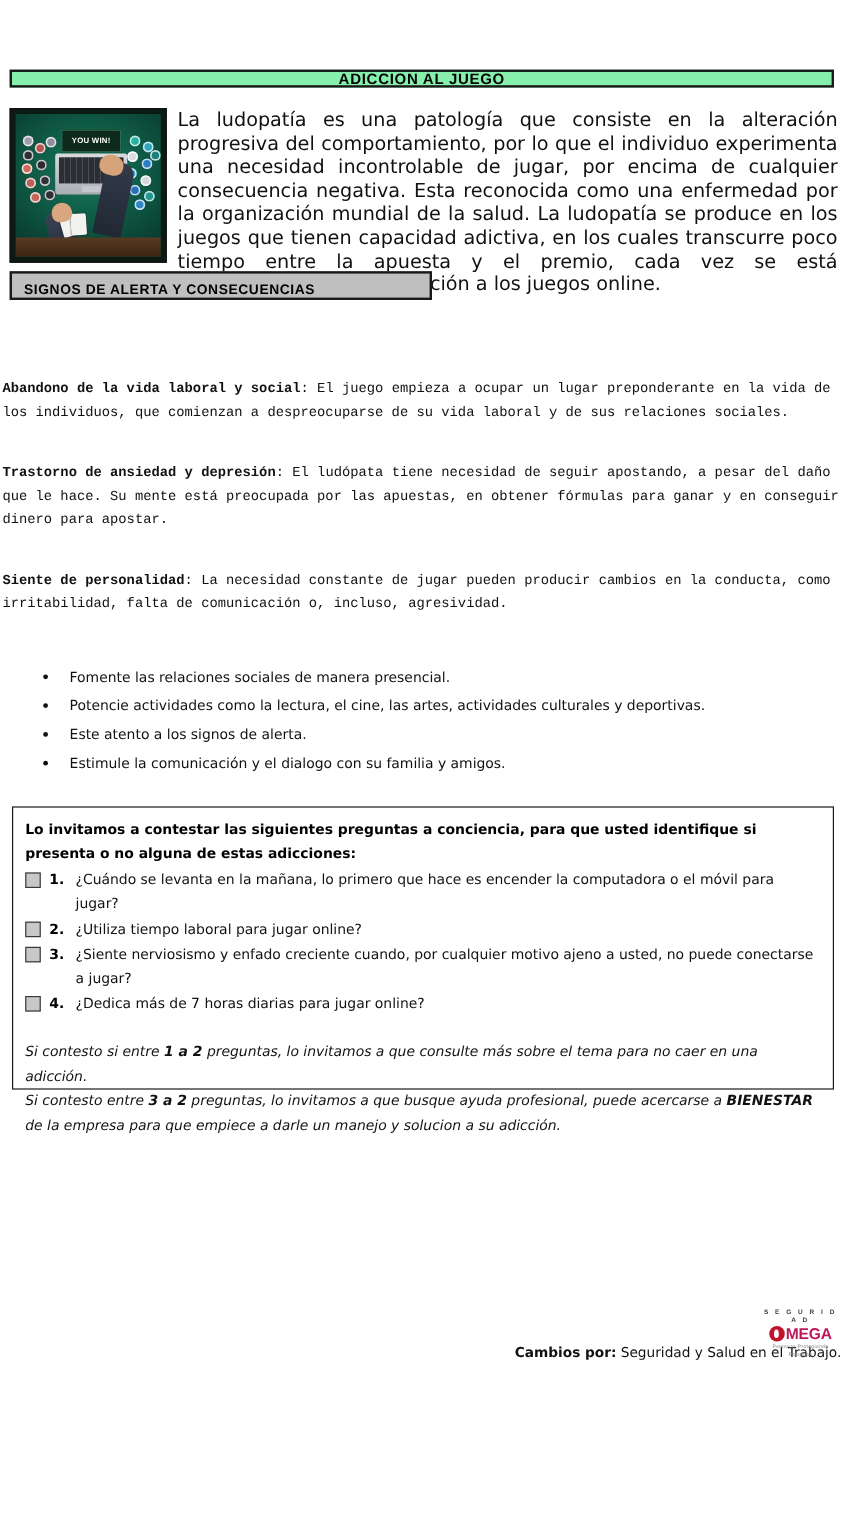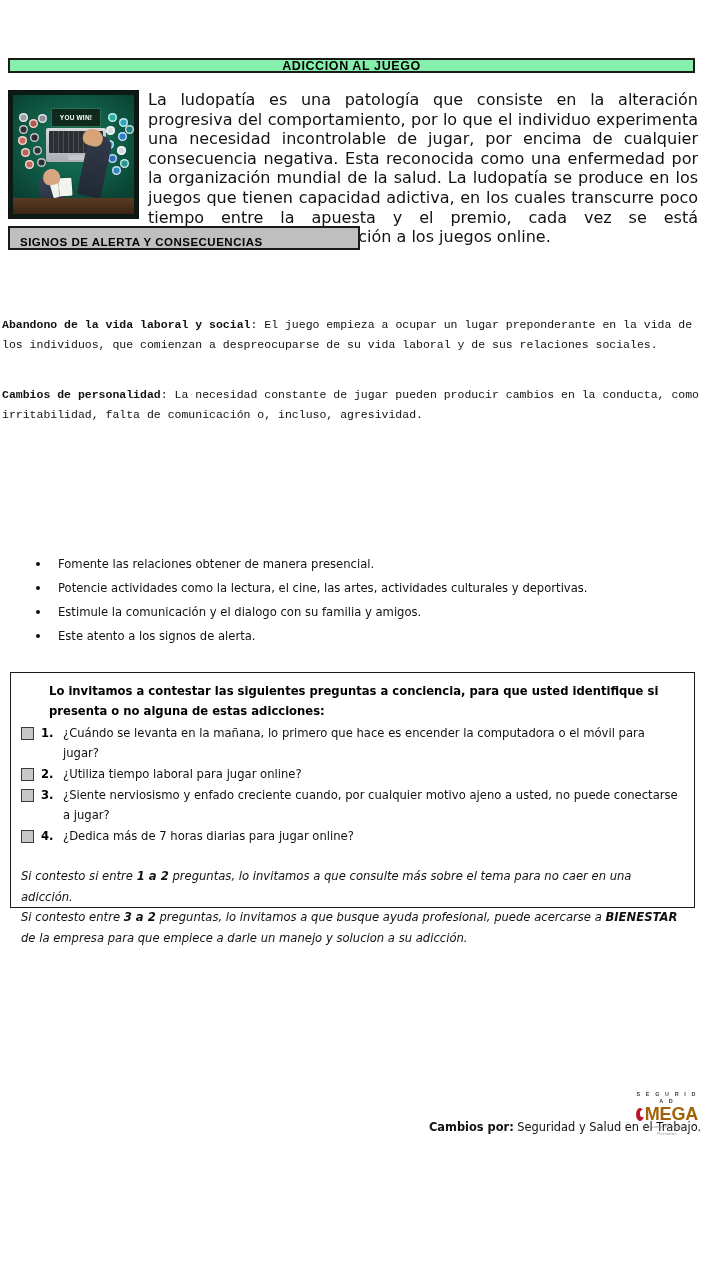--- a/index.html
+++ b/index.html
@@ -253,21 +253,20 @@
     box-sizing: border-box;
     padding: 8px 12px 8px 10px;
   }
   .quiz-intro {
     font-family: "DejaVu Sans", sans-serif;
     font-weight: bold;
     font-size: 11.6px;
     line-height: 20px;
     color: #000;
     margin-bottom: 2px;
-    margin-left: 28px;
   }
   .q-row {
     display: flex;
     align-items: flex-start;
     margin-bottom: 1px;
     font-family: "DejaVu Sans", sans-serif;
     font-size: 11.6px;
     line-height: 20px;
     color: #111;
   }
@@ -347,23 +346,23 @@
     content: "";
     position: absolute;
     left: 4.4px;
     top: 2.6px;
     width: 4.2px;
     height: 7.4px;
     background: #ffffff;
     border-radius: 50% 50% 45% 45%;
   }
   .logo .l-name {
-    font-size: 18px;
-    font-weight: bold;
-    color: #a16207;
+    font-size: 13px;
+    font-weight: bold;
+    color: #be185d;
     letter-spacing: -0.2px;
     font-family: "Liberation Sans", sans-serif;
   }
   .logo .l-tag {
     font-size: 4.2px;
     color: #8a8a8a;
     letter-spacing: 0.25px;
     line-height: 7px;
     font-family: "Liberation Sans", sans-serif;
   }
@@ -426,41 +425,44 @@
 
   <div class="sec-box" id="sec-signos">
     <div class="txt">SIGNOS DE ALERTA Y CONSECUENCIAS</div>
   </div>
 
   <div class="signs">
     <div class="sign-item">
       <b>Abandono de la vida laboral y social</b><span>: El juego empieza a ocupar un lugar preponderante en la vida de los individuos, que comienzan a despreocuparse de su vida laboral y de sus relaciones sociales.</span>
     </div>
     <div class="sign-item">
-      <b>Cambios de personalidad</b><span>: La necesidad constante de jugar pueden producir cambios en la conducta, como irritabilidad, falta de comunicación o, incluso, agresividad.</span>
+      <b>Trastorno de ansiedad y depresión</b><span>: El ludópata tiene necesidad de seguir apostando, a pesar del daño que le hace. Su mente está preocupada por las apuestas, en obtener fórmulas para ganar y en conseguir dinero para apostar.</span>
+    </div>
+    <div class="sign-item">
+      <b>Siente de personalidad</b><span>: La necesidad constante de jugar pueden producir cambios en la conducta, como irritabilidad, falta de comunicación o, incluso, agresividad.</span>
     </div>
   </div>
 
 
   <ul class="prevent-list">
     <li>
       <span class="bullet"></span>
-      <span>Fomente las relaciones obtener de manera presencial.</span>
+      <span>Fomente las relaciones sociales de manera presencial.</span>
     </li>
     <li>
       <span class="bullet"></span>
       <span>Potencie actividades como la lectura, el cine, las artes, actividades culturales y deportivas.</span>
     </li>
     <li>
       <span class="bullet"></span>
-      <span>Estimule la comunicación y el dialogo con su familia y amigos.</span>
+      <span>Este atento a los signos de alerta.</span>
     </li>
     <li>
       <span class="bullet"></span>
-      <span>Este atento a los signos de alerta.</span>
+      <span>Estimule la comunicación y el dialogo con su familia y amigos.</span>
     </li>
   </ul>
 
   <div class="quiz-box">
     <div class="quiz-intro">Lo invitamos a contestar las siguientes preguntas a conciencia, para que usted identifique si presenta o no alguna de estas adicciones:</div>
 
     <div class="q-row">
       <span class="q-check"></span>
       <span class="q-num">1.</span>
       <span class="q-text">¿Cuándo se levanta en la mañana, lo primero que hace es encender la computadora o el móvil para jugar?</span>

